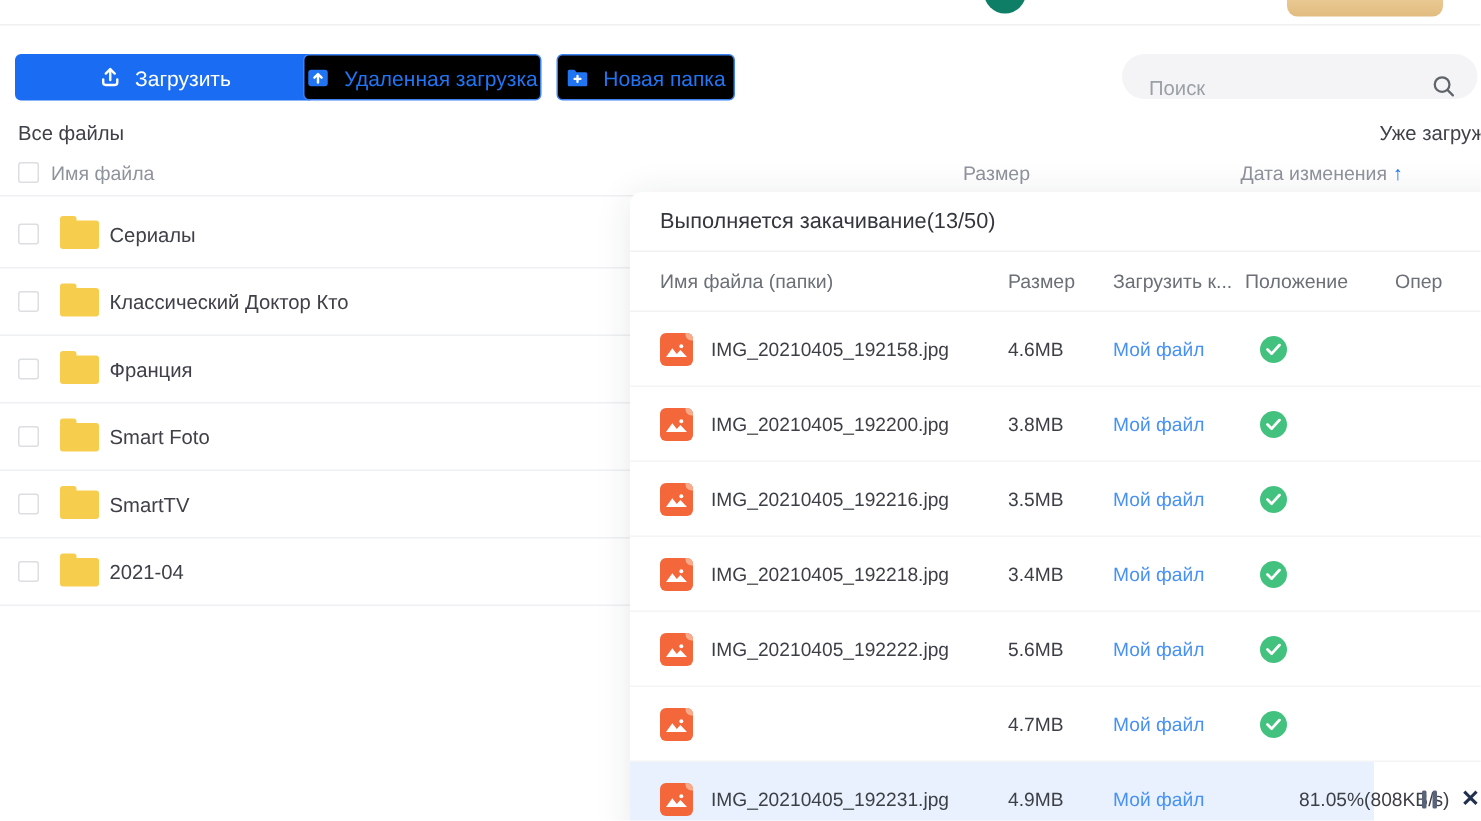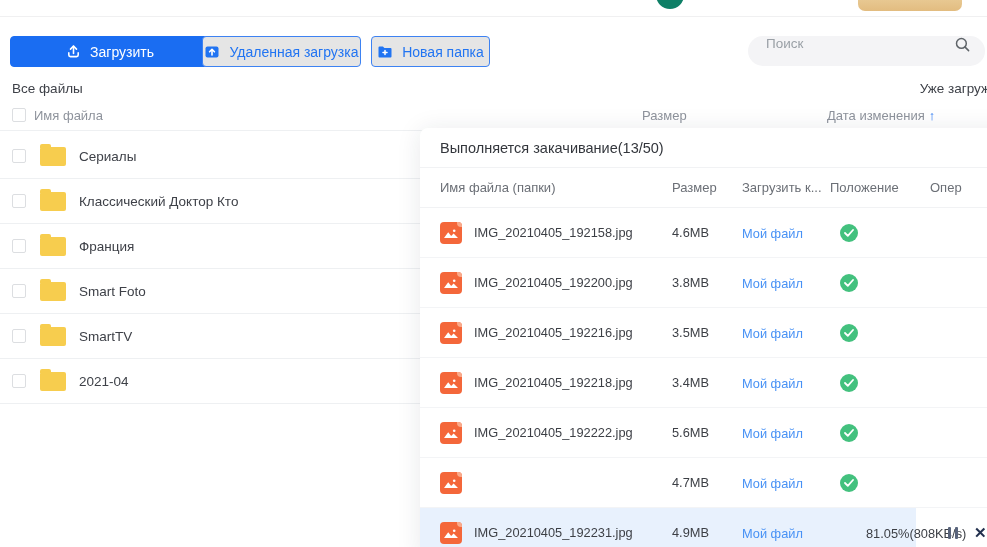--- a/index.html
+++ b/index.html
@@ -13,26 +13,26 @@
     border-radius:50%; background:#0e7f66; }
   .premium-partial { position:absolute; left:858px; top:-22px; width:104px; height:33px;
     border-radius:7px; background:linear-gradient(180deg,#f4e0b4 0%,#e2bc80 100%); }
 
   
   .toolbar { position:absolute; left:0; top:36px; width:987px; height:31px; }
   .btn { display:inline-flex; align-items:center; justify-content:center; gap:9px;
     height:31px; border-radius:4px; font-size:14px; cursor:pointer; vertical-align:top; }
   .btn-primary { position:absolute; left:10px; width:200px; background:#1a6df2;
     color:#fff; border:1px solid #1a6df2; }
-  .btn-outline { background:#e5e5e5; border:1px solid #3d82f2; color:#2174f2; }
+  .btn-outline { background:#000000; border:1px solid #3d82f2; color:#2174f2; }
   .btn-remote { position:absolute; left:202px; width:159px; }
   .btn-newfolder { position:absolute; left:371px; width:119px; }
 
   .search-box { position:absolute; left:748px; top:0; width:237px; height:30px;
-    background:#f4f4f6; border-radius:16px; display:flex; align-items:flex-start; padding:0 14px 0 18px; }
+    background:#f4f4f6; border-radius:16px; display:flex; align-items:flex-end; padding:0 14px 0 18px; }
   .search-box input { flex:1; border:none; outline:none; background:transparent;
     font-size:13.5px; color:#3c3f45; font-family:"Liberation Sans",sans-serif; }
   .search-box input::placeholder { color:#9aa0a6; }
 
   
   .crumb-row { position:absolute; left:0; top:81px; width:987px; height:18px; }
   .crumb { position:absolute; left:12px; font-size:13.5px; color:#3e4148; }
   .already-uploaded { position:absolute; right:-3px; font-size:13.5px; color:#3e4148; white-space:nowrap; }
 
   
@@ -46,21 +46,21 @@
   .checkbox { width:14px; height:14px; border:1px solid #dcdee1; border-radius:2px;
     background:#fff; flex:0 0 auto; }
 
   .folder-rows { position:absolute; left:0; top:134px; width:987px; }
   .folder-row { height:45px; display:flex; align-items:center; padding-left:12px;
     border-bottom:1px solid #eef0f2; cursor:pointer; }
   .folder-icon { width:26px; height:19px; background:#f7cd4e; border-radius:2px;
     margin-left:14px; position:relative; flex:0 0 auto; }
   .folder-icon::before { content:""; position:absolute; left:0; top:-3px; width:11px;
     height:4px; background:#f7cd4e; border-radius:2px 2px 0 0; }
-  .folder-name { margin-left:13px; font-size:13.5px; color:#3e4148; }
+  .folder-name { margin-left:7px; font-size:13.5px; color:#3e4148; }
 
   
   .upload-panel { position:absolute; left:420px; top:128px; width:612px; height:430px;
     background:#fff; border-radius:8px 8px 0 0; box-shadow:0 2px 24px rgba(30,40,60,.10);
     z-index:10; overflow:hidden; }
   .up-title { height:40px; display:flex; align-items:center; padding:0 20px;
     font-size:14.5px; color:#33363c; border-bottom:1px solid #f1f2f4; }
   .up-grid { display:grid; grid-template-columns:232px 70px 88px 100px 84px;
     align-items:center; padding:0 20px; }
   .up-cols { height:40px; font-size:13px; color:#6b6f76; border-bottom:1px solid #f1f2f4; }

